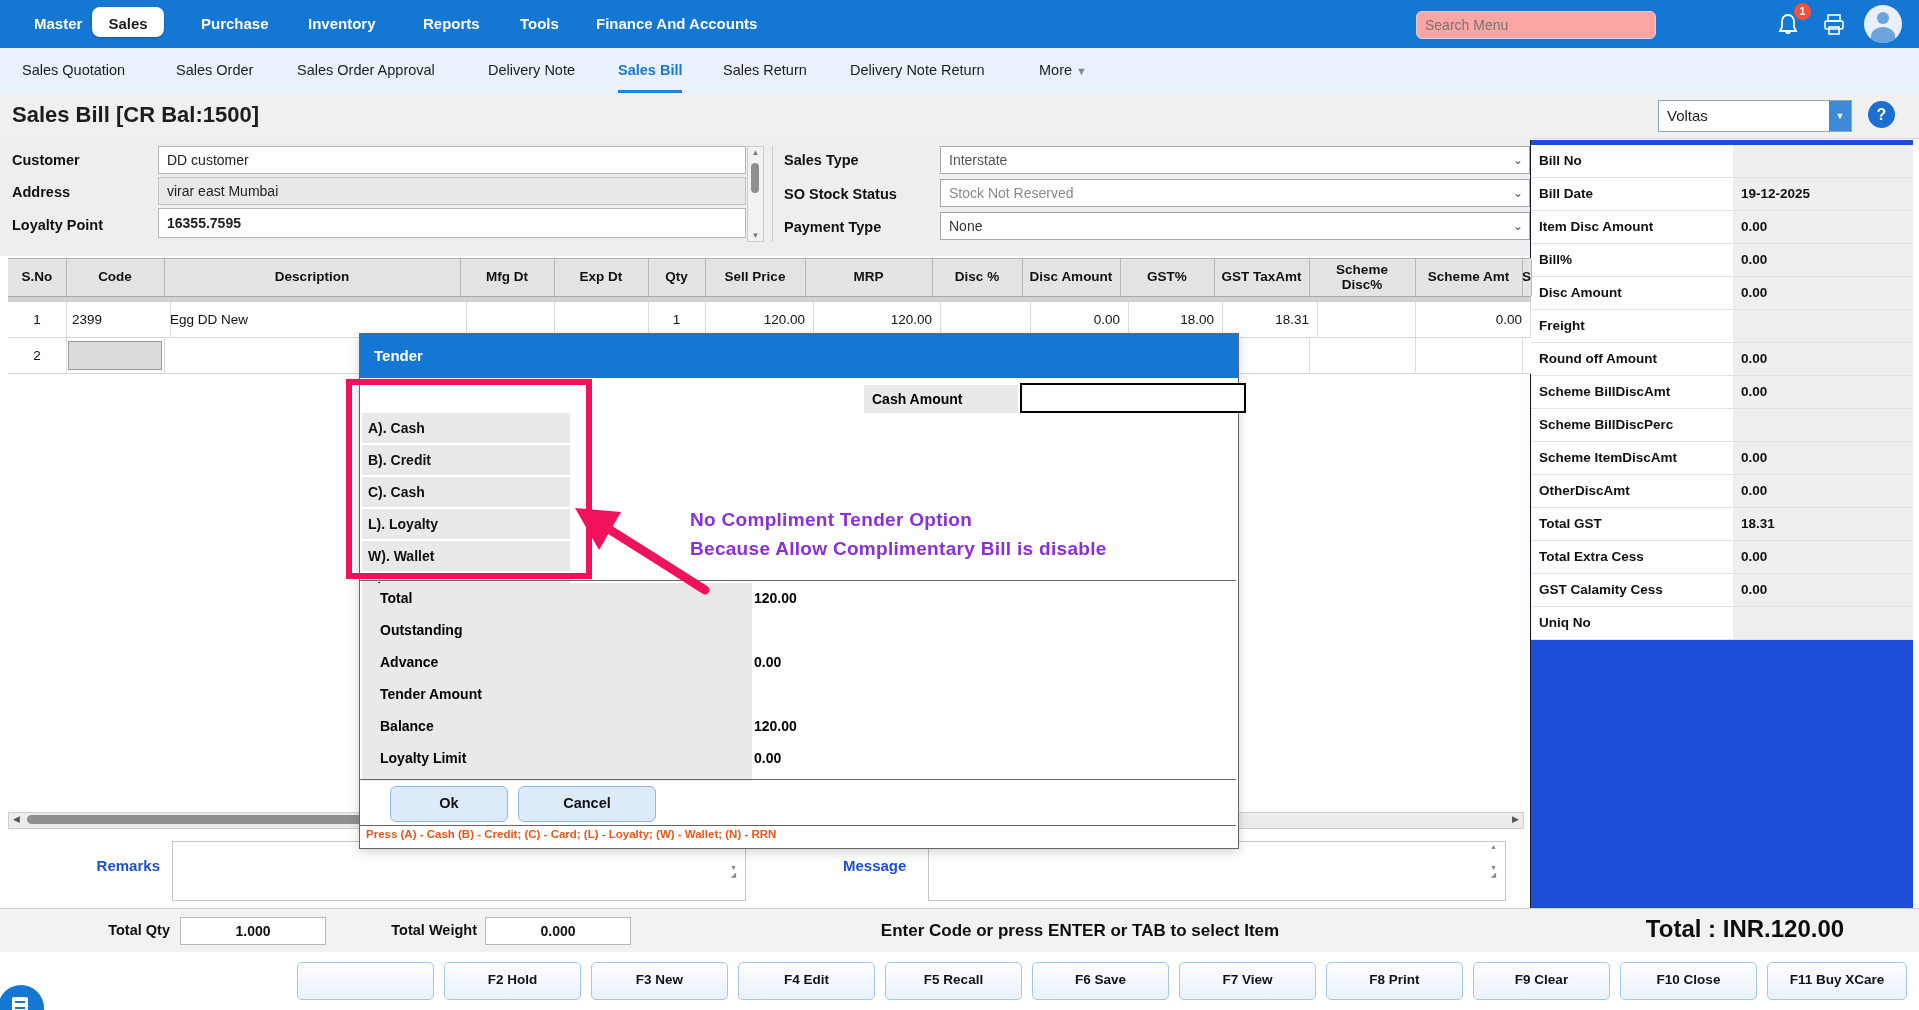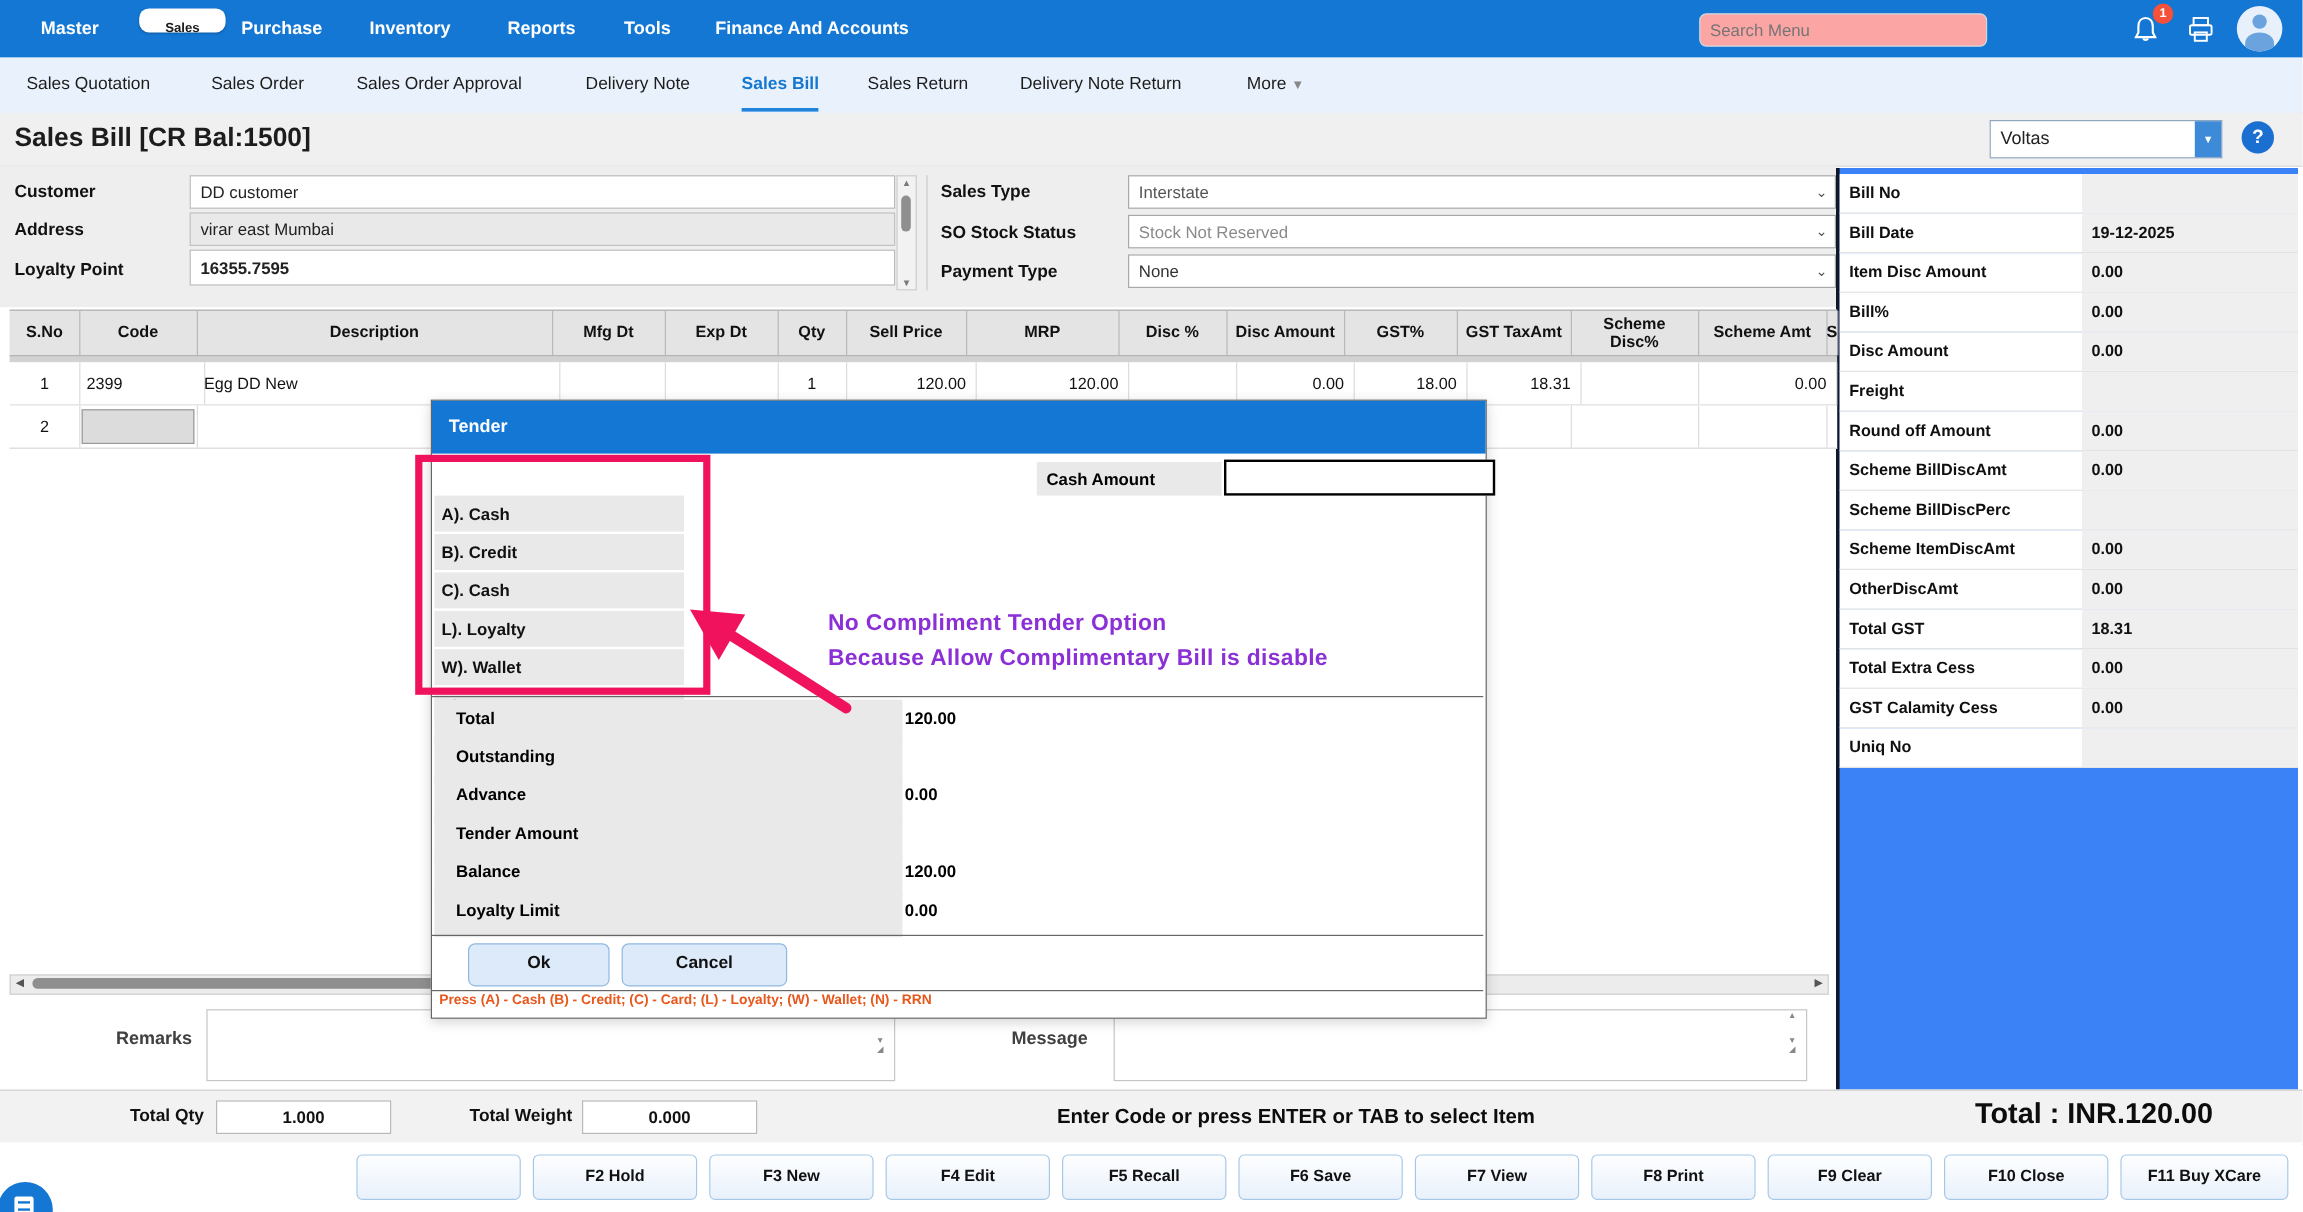--- a/index.html
+++ b/index.html
@@ -1,22 +1,22 @@
 <!DOCTYPE html>
 <html><head>
 <meta charset="utf-8">
 <style>
   html,body{margin:0;padding:0;background:#fff;font-family:"Liberation Sans",sans-serif;}
   .screen{position:relative;width:1919px;height:1010px;background:#fff;overflow:hidden;}
   .abs{position:absolute;}
   
   .topbar{position:absolute;left:0;top:0;width:1919px;height:48px;background:#1377d3;}
   .nav-item{position:absolute;top:0;height:48px;line-height:48px;color:#fff;font-size:15px;font-weight:700;cursor:pointer;}
-  .nav-pill{position:absolute;left:116px;top:7px;width:72px;height:20px;background:#fff;border-radius:8px;
-            text-align:center;line-height:34px;color:#1b1b1b;font-size:11px;font-weight:700;box-shadow:0 1px 2px rgba(0,0,0,.25);}
+  .nav-pill{position:absolute;left:92px;top:7px;width:72px;height:30px;background:#fff;border-radius:8px;
+            text-align:center;line-height:34px;color:#1b1b1b;font-size:15px;font-weight:700;box-shadow:0 1px 2px rgba(0,0,0,.25);}
   .search-box{position:absolute;left:1416px;top:11px;width:222px;height:26px;background:#fca5a5;border:1px solid #cfd8e2;
             border-radius:6px;padding:0 8px;font-size:14px;color:#333;outline:none;font-family:"Liberation Sans",sans-serif;}
   .badge{position:absolute;left:1794px;top:3px;width:17px;height:17px;border-radius:50%;background:#f4503a;color:#fff;
          font-size:10.5px;font-weight:700;text-align:center;line-height:17px;}
   .avatar{position:absolute;left:1864px;top:5px;width:38px;height:38px;border-radius:50%;background:#e8f1fb;overflow:hidden;}
   .avatar .head{position:absolute;left:13px;top:7px;width:12px;height:12px;border-radius:50%;background:#6aa3dd;}
   .avatar .body{position:absolute;left:7px;top:22px;width:24px;height:18px;border-radius:50% 50% 0 0;background:#6aa3dd;}
   
   .subbar{position:absolute;left:0;top:48px;width:1919px;height:46px;background:#e9f2fc;border-bottom:1px solid #dfe6ee;}
   .sub-item{position:absolute;top:0;height:45px;line-height:45px;font-size:14.5px;color:#1c1c1c;cursor:pointer;}
@@ -33,40 +33,40 @@
   
   .formband{position:absolute;left:0;top:138px;width:1531px;height:118px;background:#eeeeee;}
   .flabel{position:absolute;font-size:14.5px;font-weight:700;color:#111;}
   .finput{position:absolute;background:#fff;border:1px solid #b9b9b9;font-size:14px;color:#222;line-height:26px;padding:0 8px;}
   .fselect{position:absolute;background:#fff;border:1px solid #a8a8a8;font-size:14px;line-height:26px;padding:0 8px;}
   .fselect .chev{position:absolute;right:6px;top:0;color:#555;font-size:12px;}
   .vscroll{position:absolute;left:747px;top:146px;width:15px;height:94px;background:#f2f2f2;border:1px solid #ccc;}
   .vscroll .thumb{position:absolute;left:3px;top:16px;width:8px;height:30px;background:#8f8f8f;border-radius:4px;}
   .arr{color:#7a7a7a;font-size:8px;display:block;text-align:center;}
   
-  .rpanel{position:absolute;left:1530px;top:140px;width:382px;height:768px;background:#3b82f6;border-left:3px solid #0f172a;}
+  .rpanel{position:absolute;left:1530px;top:140px;width:382px;height:768px;background:#1d4ed8;border-left:1px solid #0f172a;}
   .sum-row{display:flex;height:32px;border-bottom:1px solid #e3e3e3;background:#fff;}
   .sum-label{width:194px;padding-left:8px;line-height:31px;font-size:13.5px;font-weight:700;color:#101010;}
   .sum-val{flex:1;background:#efefef;line-height:31px;padding-left:8px;font-size:13.5px;font-weight:700;color:#101010;}
   
   .itable{position:absolute;left:8px;top:258px;width:1523px;}
   .thead{position:relative;height:37px;background:#e4e4e4;border-top:1px solid #b0b0b0;border-bottom:1px solid #a9a9a9;}
   .th{position:absolute;top:0;height:37px;display:flex;align-items:center;justify-content:center;text-align:center;
       font-size:13.5px;font-weight:700;color:#111;border-right:1px solid #b9b9b9;line-height:1.05;}
   .tband{height:5px;background:#d2d2d2;}
   .trow{position:relative;height:35px;background:#fff;border-bottom:1px solid #d7d7d7;}
   .td{position:absolute;top:0;height:35px;line-height:35px;font-size:13.5px;color:#111;border-right:1px solid #ddd;}
   .td.l{padding-left:6px;} .td.r{text-align:right;padding-right:8px;} .td.c{text-align:center;}
   .cell-focus{position:absolute;left:60px;top:3px;width:92px;height:27px;background:#dcdcdc;border:1px solid #9a9a9a;}
   
   .hscroll{position:absolute;left:8px;top:812px;width:1514px;height:15px;background:#ececec;border:1px solid #cfcfcf;z-index:1;}
   .hthumb{position:absolute;left:18px;top:2px;width:905px;height:9px;background:#8f8f8f;border-radius:5px;}
   .hbtn{position:absolute;top:0;width:15px;height:13px;color:#555;font-size:9px;text-align:center;line-height:13px;}
   
-  .rlabel{position:absolute;font-size:15px;font-weight:700;color:#404040;}
+  .rlabel{position:absolute;font-size:15px;font-weight:700;color:#1d4ed8;}
   .tarea{position:absolute;background:#fff;border:1px solid #c6c6c6;resize:none;font-family:"Liberation Sans",sans-serif;}
   .tscroll{position:absolute;width:13px;color:#888;font-size:7px;text-align:center;}
   
   .totstrip{position:absolute;left:0;top:908px;width:1919px;height:44px;background:#f2f2f2;
             border-top:1px solid #d0d0d0;border-bottom:1px solid #d0d0d0;}
   .tot-label{position:absolute;font-size:14.5px;font-weight:700;color:#111;text-align:right;}
   .tot-input{position:absolute;top:8px;height:24px;background:#fff;border:1px solid #b9b9b9;text-align:center;
              font-size:14px;font-weight:700;color:#111;font-family:"Liberation Sans",sans-serif;}
   .center-hint{position:absolute;left:760px;top:12px;width:640px;text-align:center;font-size:17px;font-weight:700;color:#0d0d0d;}
   .grand-total{position:absolute;left:1580px;top:6px;width:330px;text-align:center;font-size:24px;font-weight:700;color:#0d0d0d;}

